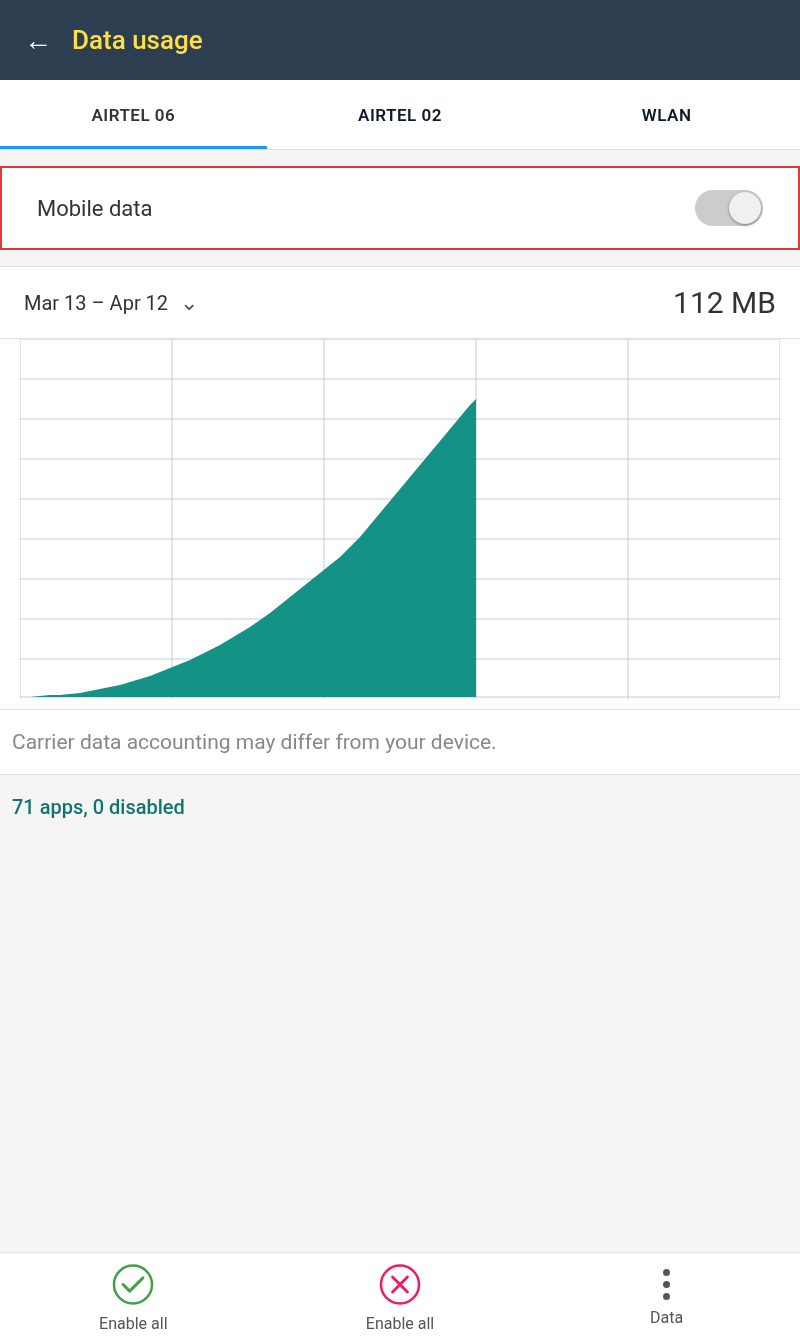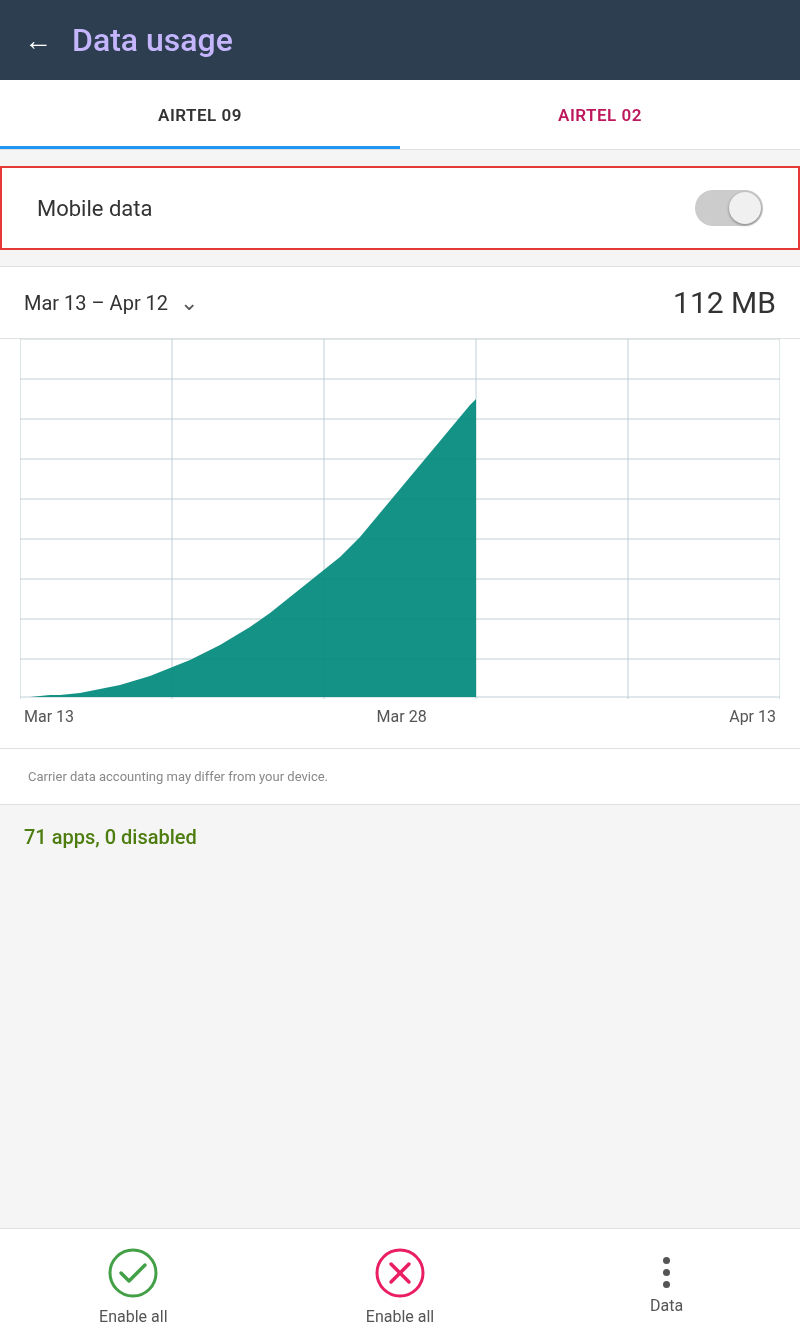--- a/index.html
+++ b/index.html
@@ -20,40 +20,40 @@
       align-items: center;
       padding: 0 24px;
       gap: 20px;
     }
     .header-back {
       color: white;
       font-size: 28px;
       cursor: pointer;
     }
     .header-title {
-      color: #c4b5fd;
-      font-size: 32px;
+      color: #fde047;
+      font-size: 26px;
       font-weight: 500;
     }
 
     
     .tabs {
       background: white;
       display: flex;
       border-bottom: 1px solid #e0e0e0;
       height: 70px;
     }
     .tab {
       flex: 1;
       display: flex;
       align-items: center;
       justify-content: center;
       font-size: 17px;
       font-weight: 600;
-      color: #be185d;
+      color: #0f172a;
       cursor: pointer;
       position: relative;
       letter-spacing: 0.5px;
     }
     .tab.active {
       color: #333;
     }
     .tab.active::after {
       content: '';
       position: absolute;
@@ -145,45 +145,45 @@
       display: flex;
       justify-content: space-between;
       padding: 8px 4px 12px 4px;
       font-size: 16px;
       color: #555;
     }
 
     
     .disclaimer {
       background: white;
-      padding: 20px 28px;
-      font-size: 13px;
+      padding: 20px 12px;
+      font-size: 21px;
       color: #888;
       border-bottom: 1px solid #e0e0e0;
     }
 
     
     .apps-count {
-      padding: 20px 24px 12px 24px;
+      padding: 20px 24px 12px 12px;
       font-size: 20px;
-      color: #4d7c0f;
+      color: #0f766e;
       font-weight: 500;
       background: #f5f5f5;
     }
 
     
     .bottom-bar {
       position: fixed;
       bottom: 0;
       left: 0;
       width: 800px;
       background: white;
       display: flex;
       border-top: 1px solid #e0e0e0;
-      height: 115px;
+      height: 91px;
     }
     .bottom-action {
       flex: 1;
       display: flex;
       flex-direction: column;
       align-items: center;
       justify-content: center;
       cursor: pointer;
       gap: 8px;
       padding: 10px 0;
@@ -227,24 +227,27 @@
 </head>
 <body>
 
 <div class="header">
   <span class="header-back">←</span>
   <span class="header-title">Data usage</span>
 </div>
 
 <div class="tabs">
   <div class="tab active">
-    <span>AIRTEL 09</span>
+    <span>AIRTEL 06</span>
   </div>
   <div class="tab">
     <span>AIRTEL 02</span>
+  </div>
+  <div class="tab">
+    <span>WLAN</span>
   </div>
 </div>
 
 <div class="mobile-data-row">
   <span class="mobile-data-label">Mobile data</span>
   <div class="toggle">
     <div class="toggle-knob"></div>
   </div>
 </div>
 
@@ -324,25 +327,20 @@
         420,102
         430,90
         440,78
         450,66
         456,60
         456,358
         0,358
       "></polygon>
     </svg>
   </div>
-  <div class="chart-labels">
-    <span>Mar 13</span>
-    <span>Mar 28</span>
-    <span>Apr 13</span>
-  </div>
 </div>
 
 <div class="disclaimer">Carrier data accounting may differ from your device.</div>
 
 <div class="apps-count">71 apps, 0 disabled</div>
 
 <div class="bottom-spacer"></div>
 
 <div class="bottom-bar">
 

